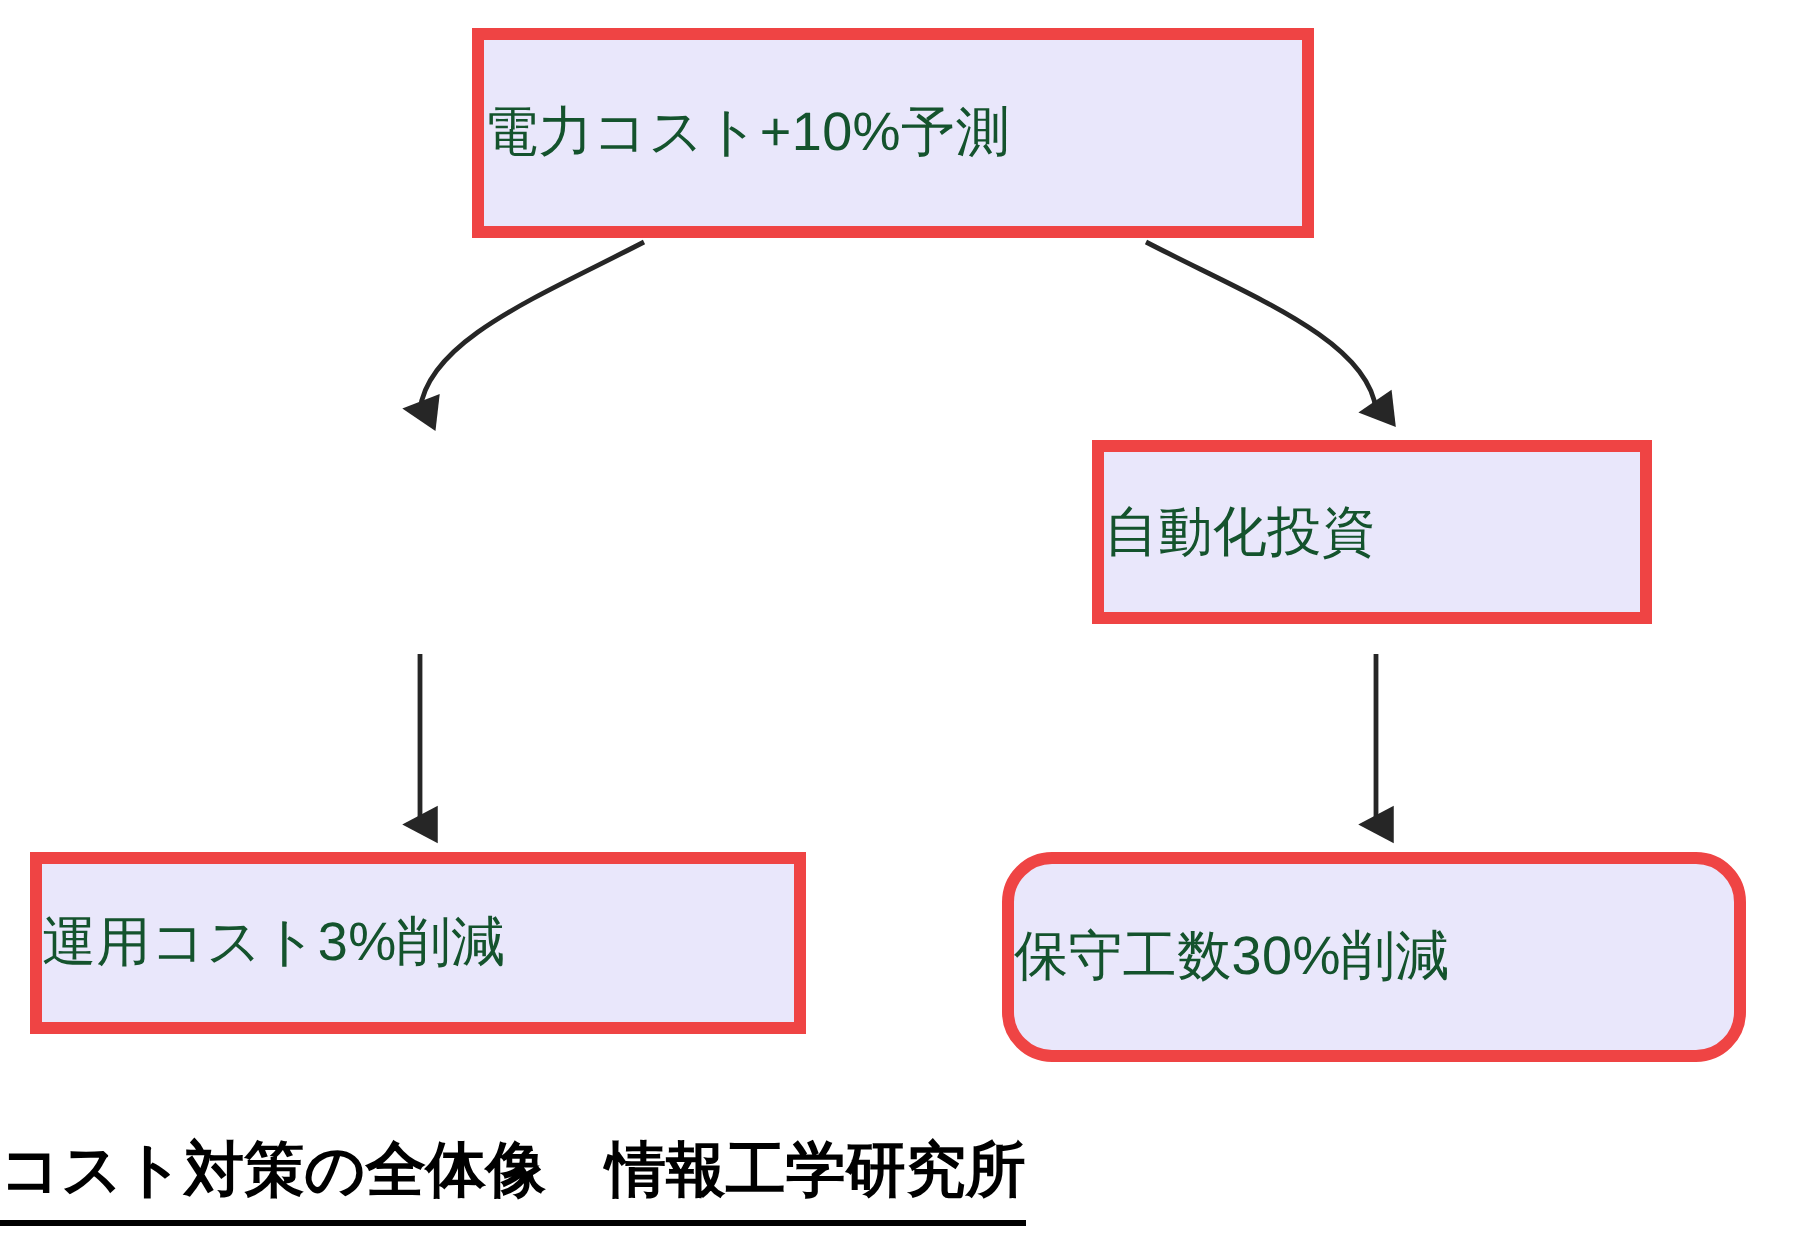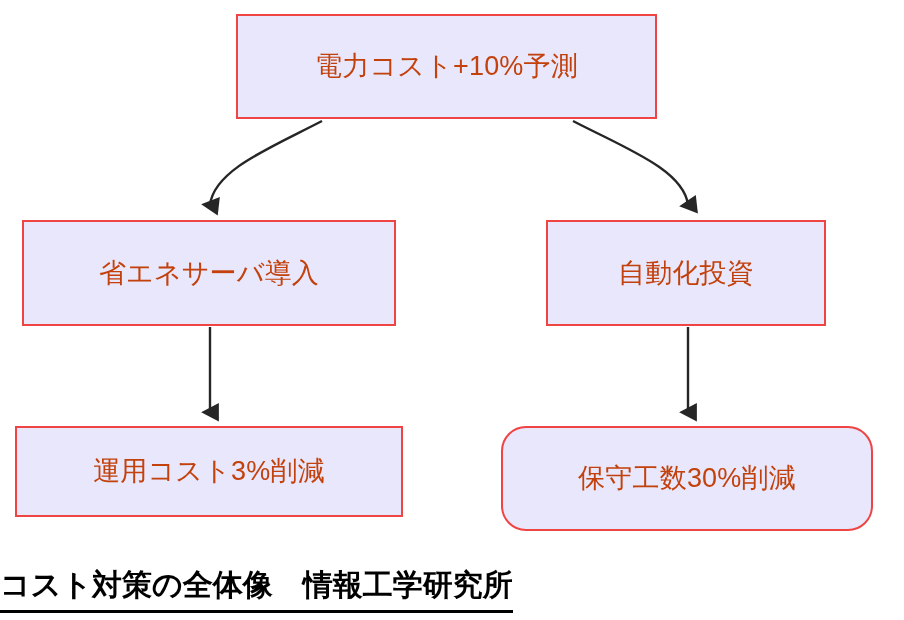--- a/index.html
+++ b/index.html
@@ -19,25 +19,24 @@
     position: absolute;
     left: 0; top: 0;
     width: 904px;
     height: 620px;
   }
 
   .node {
     position: absolute;
     box-sizing: border-box;
     background: #e9e7fb;
-    border: 2px solid #ef4444;
+    border: 6px solid #ef4444;
     display: flex;
     align-items: center;
-    justify-content: center;
-    color: #c2410c;
+    color: #14532d;
     font-size: 27px;
     line-height: 1.2;
     letter-spacing: 0.2px;
     white-space: nowrap;
     z-index: 2;
   }
 
   
   #node-forecast {
     left: 236px;
@@ -50,21 +49,21 @@
   #node-server {
     left: 22px;
     top: 220px;
     width: 374px;
     height: 106px;
   }
   #node-automation {
     left: 546px;
     top: 220px;
     width: 280px;
-    height: 106px;
+    height: 92px;
   }
 
   
   #node-opcost {
     left: 15px;
     top: 426px;
     width: 388px;
     height: 91px;
   }
   #node-maintenance {
@@ -120,23 +119,20 @@
 
     <path d="M 210 327 L 210 412" fill="none" stroke="#262626" stroke-width="2.4" marker-end="url(#ah)"></path>
 
     <path d="M 688 327 L 688 412" fill="none" stroke="#262626" stroke-width="2.4" marker-end="url(#ah)"></path>
   </svg>
 
   <div class="node" id="node-forecast">
     <span>電力コスト+10%予測</span>
   </div>
 
-  <div class="node" id="node-server">
-    <span>省エネサーバ導入</span>
-  </div>
 
   <div class="node" id="node-automation">
     <span>自動化投資</span>
   </div>
 
   <div class="node" id="node-opcost">
     <span>運用コスト3%削減</span>
   </div>
 
   <div class="node" id="node-maintenance">

